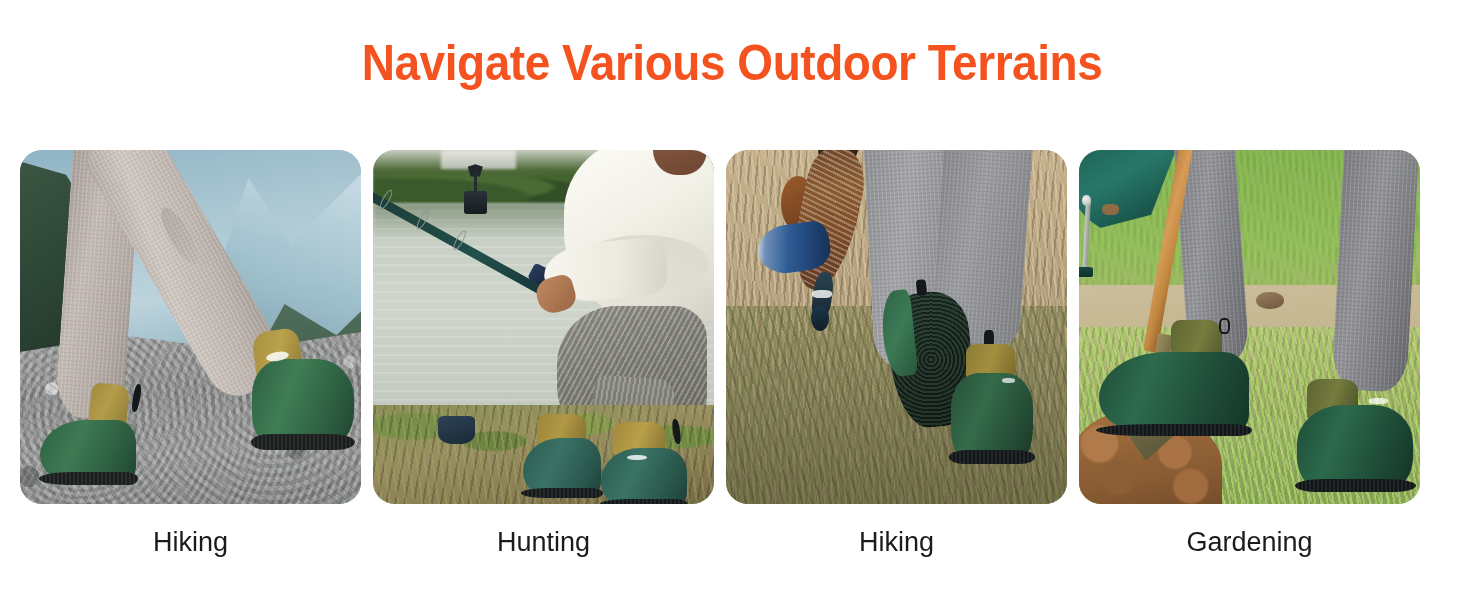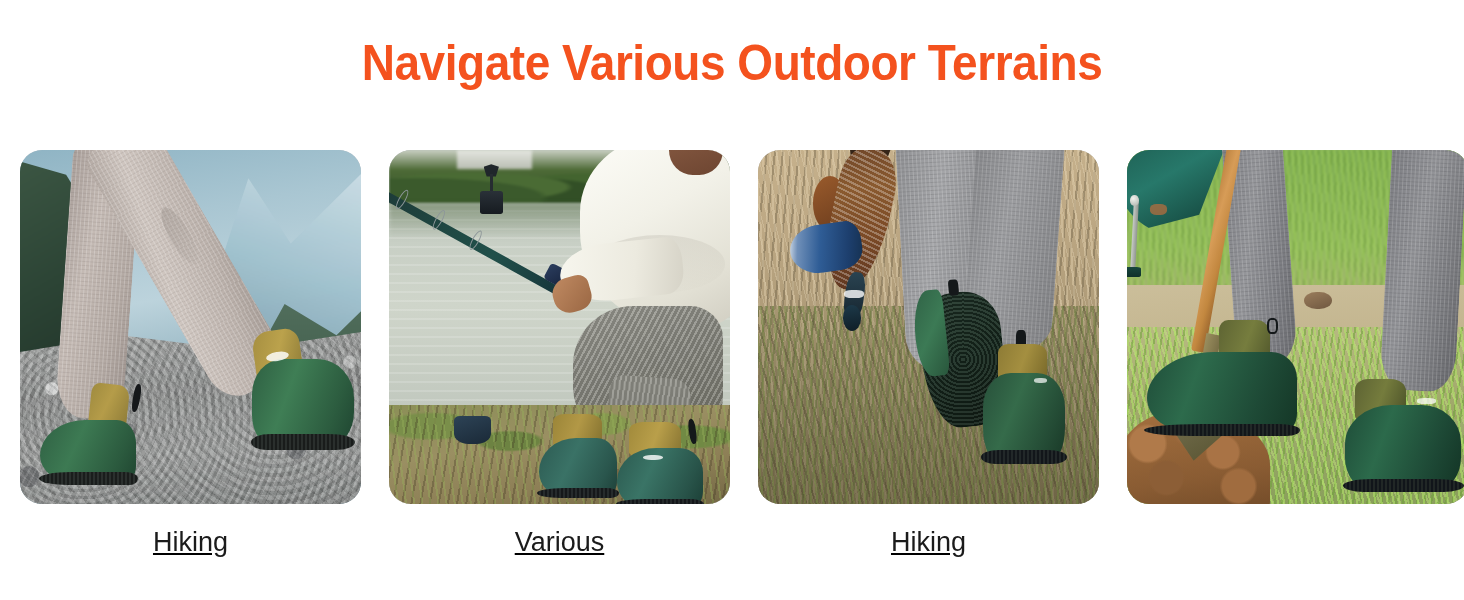--- a/index.html
+++ b/index.html
@@ -37,22 +37,21 @@
     white-space: nowrap;
   }
 
   
   .card-row {
     position: absolute;
     top: 150px;
     left: 20px;
     width: 1316px;
     display: flex;
-    gap: 28px;
-    text-decoration: underline;
+    gap: 12px;
   }
 
   .card {
     width: 341px;
     display: flex;
     flex-direction: column;
     align-items: center;
   }
 
   .photo {
@@ -835,21 +834,21 @@
           <div class="sole"></div>
         </div>
         <div class="fs-boot-r">
           <div class="shaft"></div>
           <div class="body"></div>
           <div class="logo"></div>
           <div class="sole"></div>
         </div>
         <div class="fs-pull"></div>
       </div>
-      <div class="caption">Various</div>
+      <div class="caption">Hunting</div>
     </div>
 
     <div class="card">
       <div class="photo">
         <div class="ht-field"></div>
         <div class="ht-grass-lo"></div>
         <div class="ht-stalk"></div>
         <div class="ht-pants"></div>
         <div class="ht-pants2"></div>
         <div class="ht-bird">
@@ -903,16 +902,17 @@
           <div class="pull"></div>
           <div class="sole"></div>
         </div>
         <div class="gd-boot-r">
           <div class="shaft"></div>
           <div class="body"></div>
           <div class="logo"></div>
           <div class="sole"></div>
         </div>
       </div>
+      <div class="caption">Gardening</div>
     </div>
 
   </div>
 </div>
 
 </body></html>

